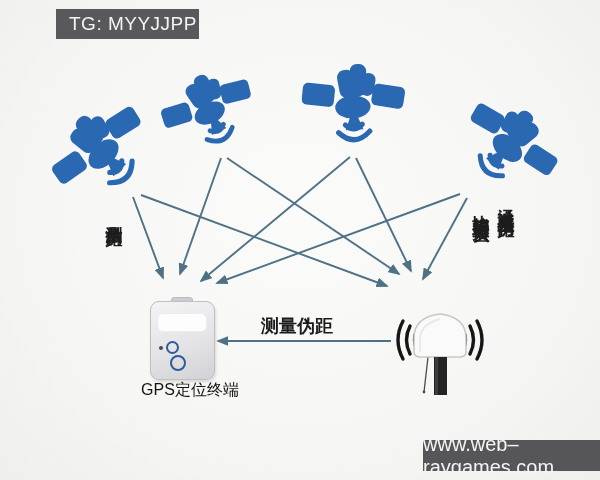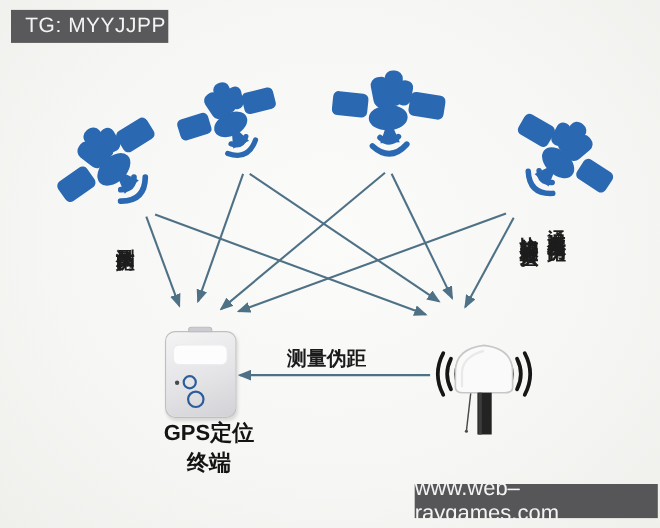--- a/index.html
+++ b/index.html
@@ -5,35 +5,36 @@
   html,body{margin:0;padding:0;background:#ffffff;}
   #stage{
     position:relative;width:600px;height:480px;overflow:hidden;
     background:radial-gradient(ellipse at 50% 45%, #fbfbfa 0%, #f6f6f4 60%, #efefec 100%);
     font-family:"Liberation Sans", sans-serif;
   }
   .abs{position:absolute;}
   .badge{
     background:#59595b;color:#f4f4f4;display:flex;align-items:center;
     font-family:"Liberation Sans", sans-serif;
+    margin-left:46px;
   }
   #badge-top{left:10px;top:9px;width:130px;height:30px;font-size:19px;
     letter-spacing:0.5px;padding-left:13px;}
   #badge-bottom{left:377px;top:440px;width:221px;height:31px;font-size:20px;
     justify-content:center;background:#565658;}
   .vtext{
     writing-mode:vertical-rl;text-orientation:upright;
     font-weight:700;font-size:17px;color:#1d1d1d;letter-spacing:2px;line-height:1.15;
   }
   #label-left{left:104px;top:212px;}
   #label-right-outer{left:496px;top:195px;}
   #label-right-inner{left:471px;top:201px;}
   #label-send{left:261px;top:314px;font-size:18px;font-weight:700;color:#1b1b1b;}
   #label-terminal{left:140px;top:380px;width:100px;text-align:center;
-    font-size:20px;font-weight:700;color:#141414;}
+    font-size:16px;font-weight:400;color:#141414;}
   svg{display:block;}
   .sat{position:absolute;}
   
   #terminal-tab{left:171px;top:297px;width:20px;height:9px;border-radius:3px;
     background:#cdcdd1;border:1px solid #bdbdc1;}
   #terminal-body{left:150px;top:301px;width:63px;height:77px;border-radius:9px;
     background:linear-gradient(160deg,#f4f4f5 0%,#e4e4e7 55%,#d2d2d6 100%);
     border:1px solid #bfbfc3;box-shadow:1px 2px 3px rgba(0,0,0,0.12);}
   #terminal-screen{left:157px;top:313px;width:48px;height:17px;border-radius:6px;
     background:#fdfdfe;border:1px solid #ececee;}

